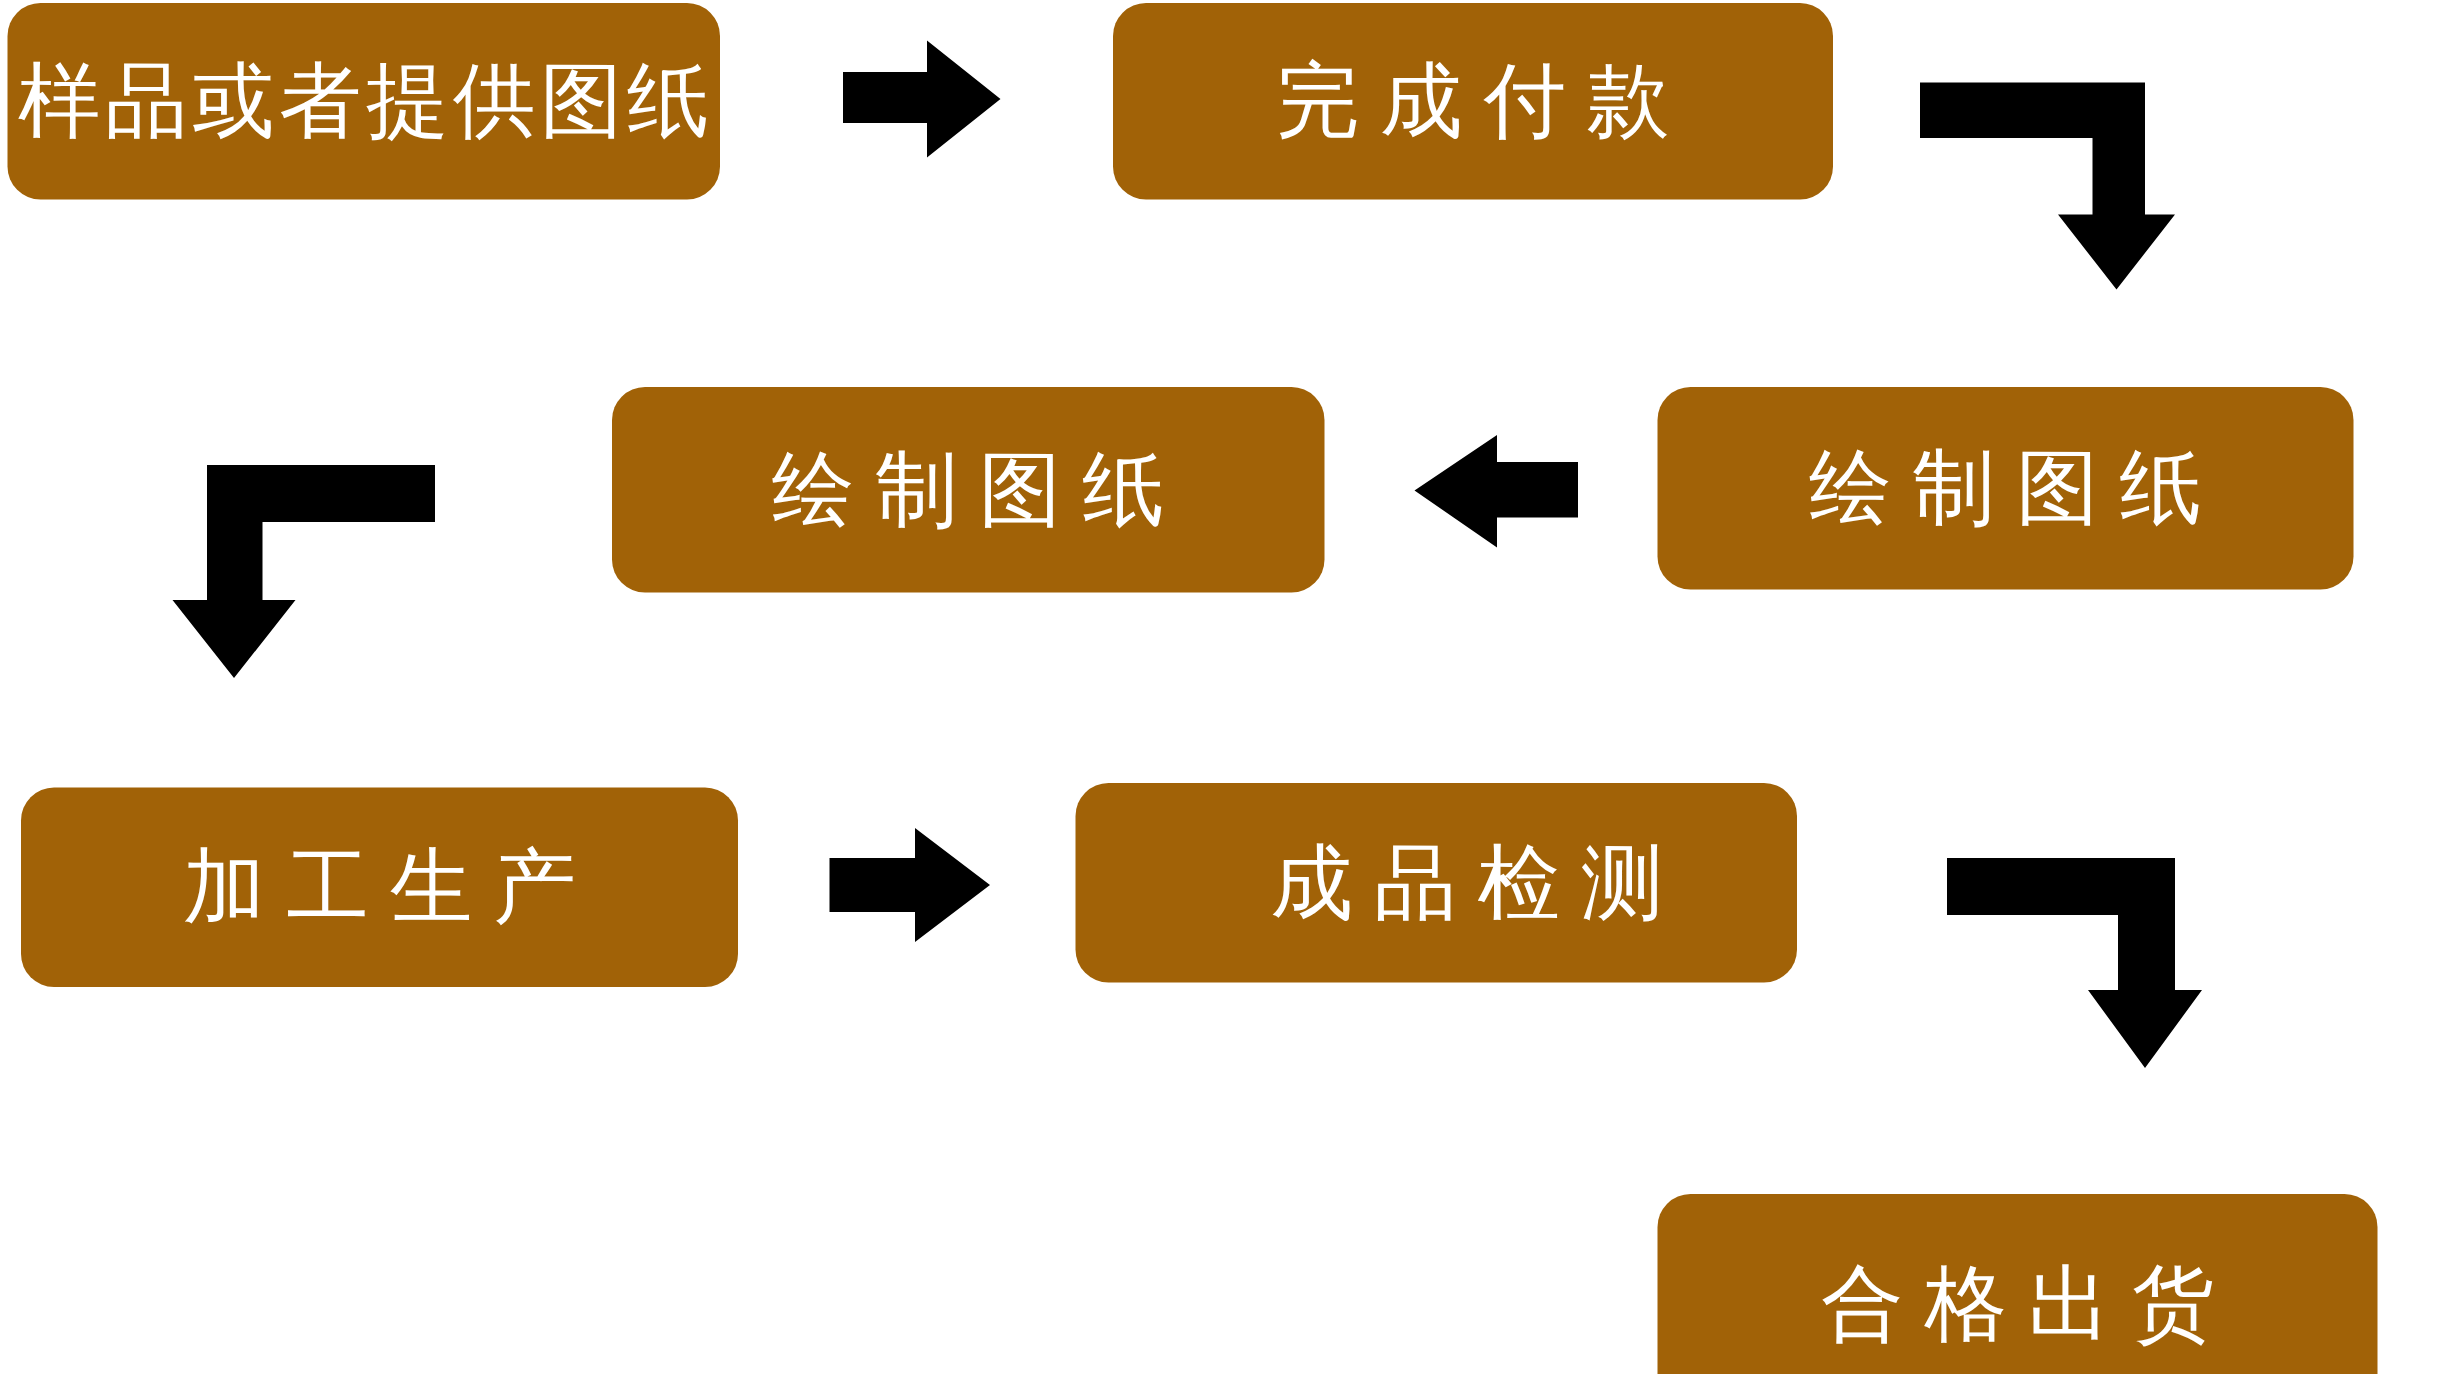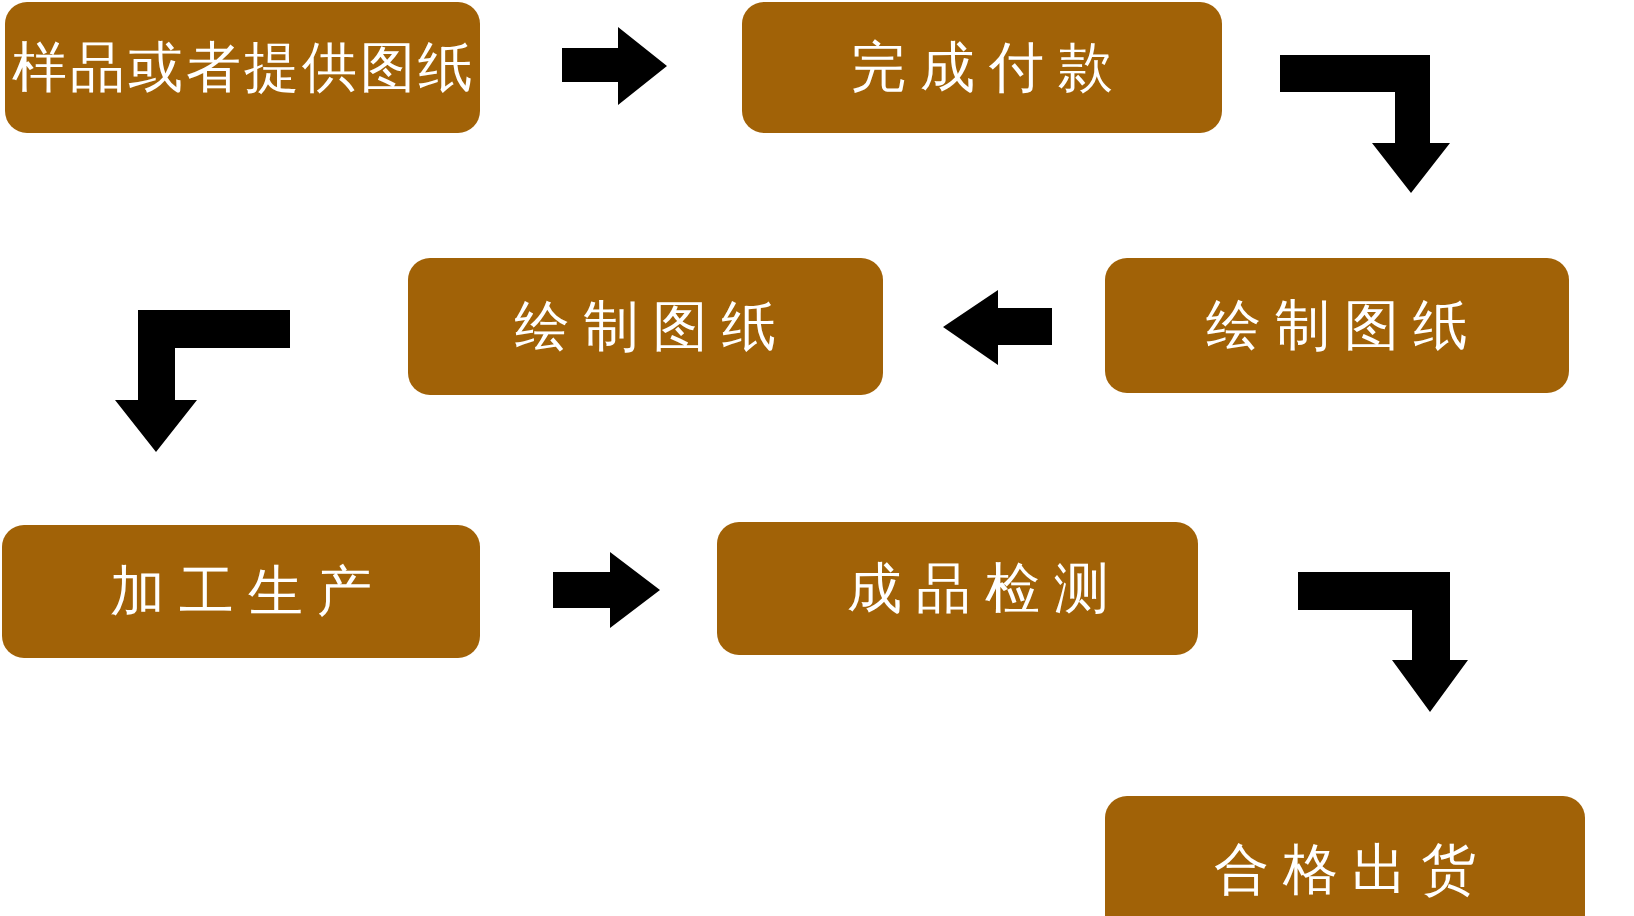--- a/index.html
+++ b/index.html
@@ -41,21 +41,21 @@
   }
   .node.wide span {
     letter-spacing: 3px;
     padding-left: 3px;
     font-size: 55px;
   }
   .node1 { left: 5px;    top: 2px;   width: 475px; height: 131px; }
   .node2 { left: 742px;  top: 2px;   width: 480px; height: 131px; text-align: center; }
   .node3 { left: 1105px; top: 258px; width: 464px; height: 135px; }
   .node4 { left: 408px;  top: 258px; width: 475px; height: 137px; }
-  .node5 { left: 2px;    top: 525px; width: 478px; height: 133px; }
+  .node5 { left: 14px;    top: 525px; width: 478px; height: 133px; }
   .node6 { left: 717px;  top: 522px; width: 481px; height: 133px; padding-left: 41px; }
   .node7 { left: 1105px; top: 748px; width: 480px; height: 147px; margin-top: 48px; }
   .arrow { fill: #000000; stroke: none; }
 </style>
 </head>
 <body>
 
 <div class="canvas">
 
   <svg class="arrow-layer" viewBox="0 0 1634 916" xmlns="http://www.w3.org/2000/svg">

